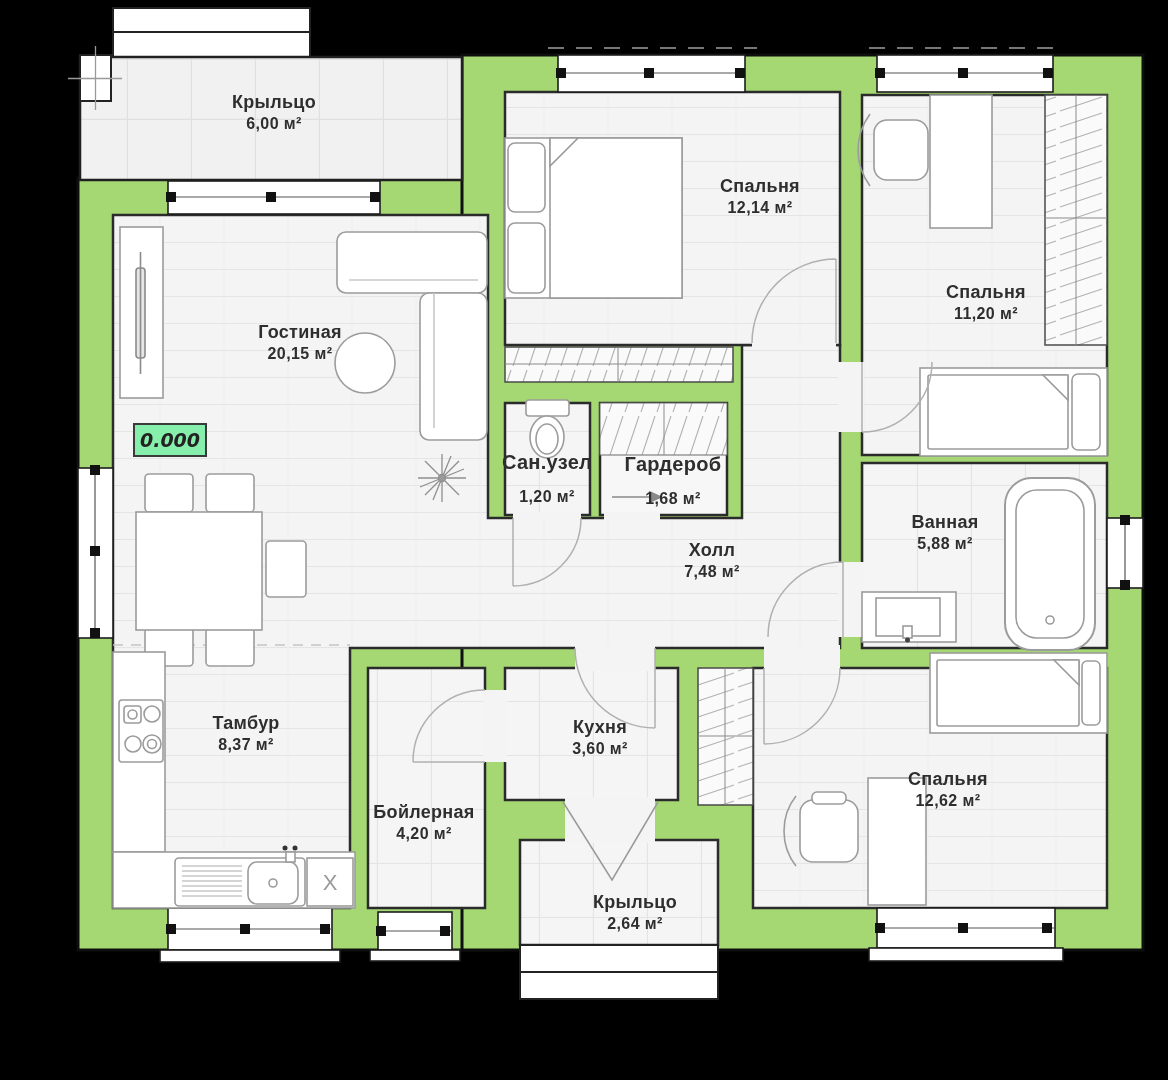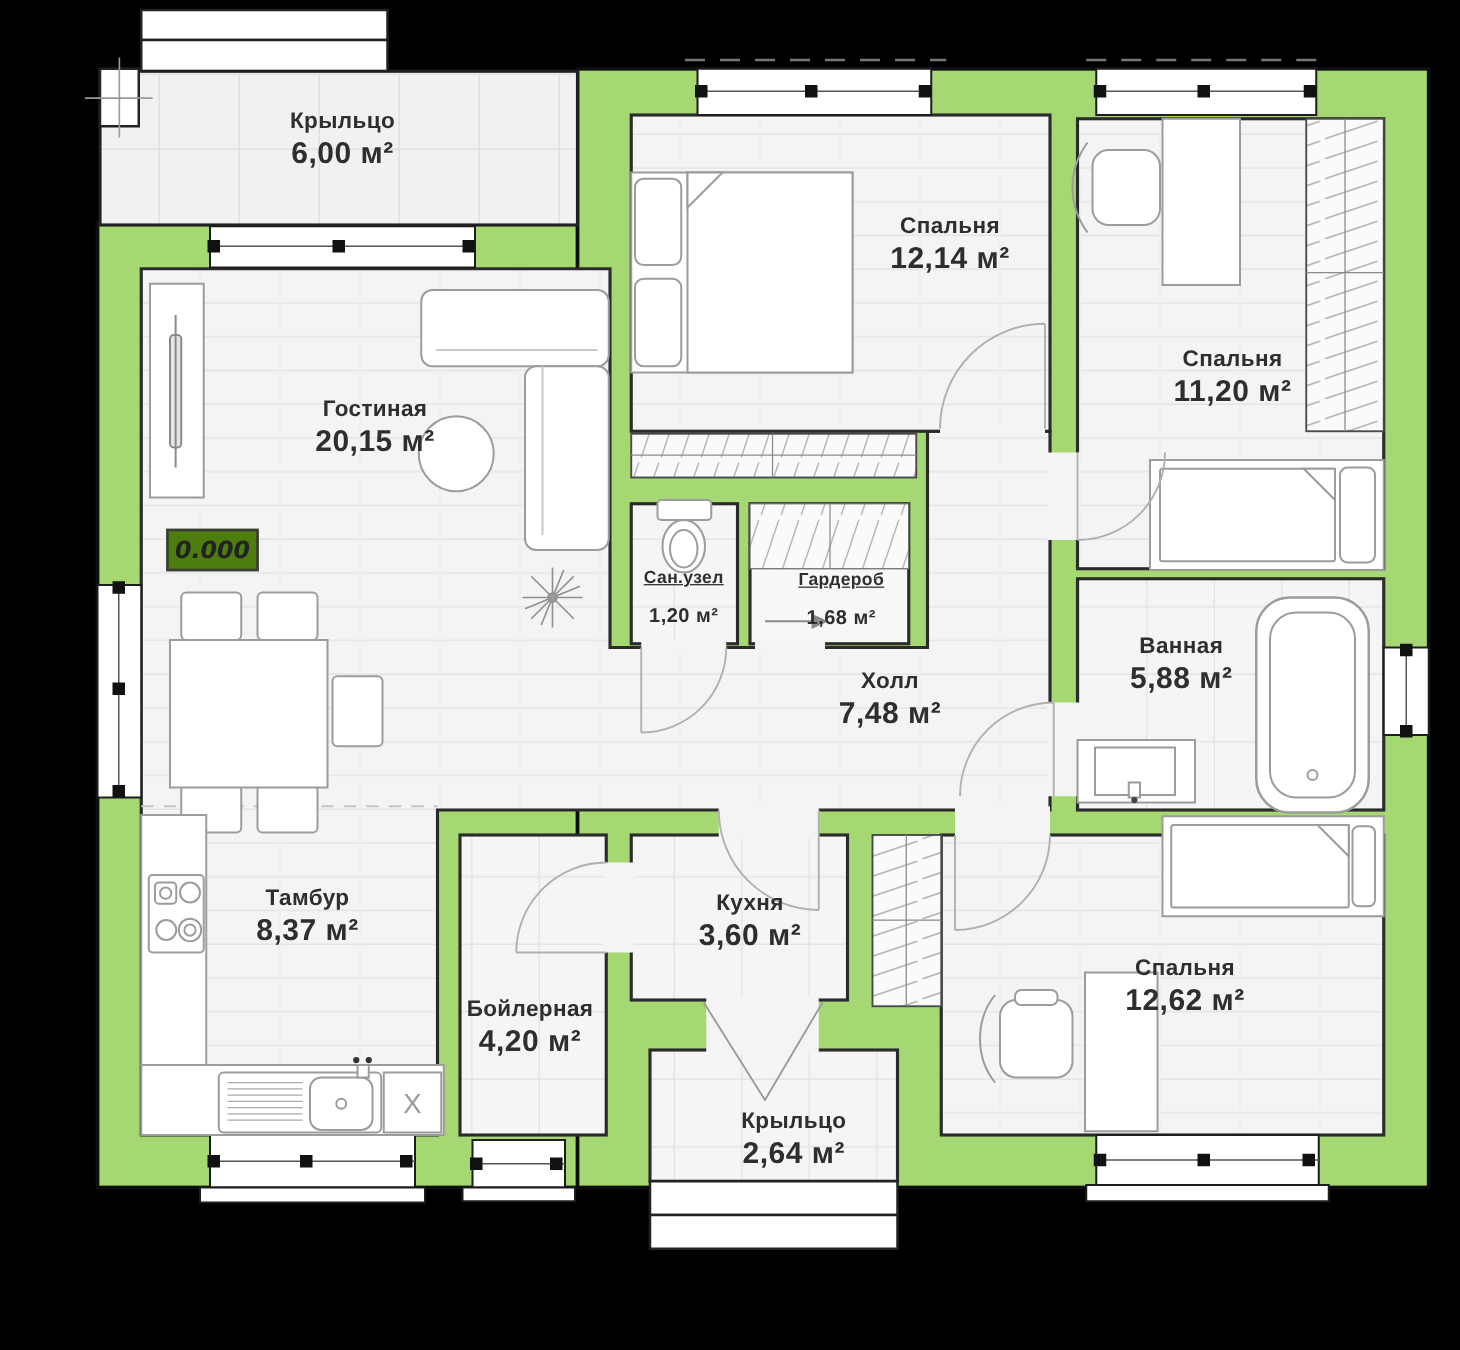--- a/index.html
+++ b/index.html
@@ -2,24 +2,24 @@
 <html><head>
 <meta charset="utf-8">
 <style>
   html,body{margin:0;padding:0;background:#000;}
   #stage{position:relative;width:1168px;height:1080px;background:#000;overflow:hidden;
          font-family:"Liberation Sans",sans-serif;}
   #plan-svg{position:absolute;left:0;top:0;}
   .room-label{position:absolute;transform:translate(-50%,-50%);text-align:center;
               color:#2e2e2e;white-space:nowrap;line-height:1.25;pointer-events:none;}
   .rname{font-size:18px;font-weight:600;letter-spacing:.3px;}
-  .rarea{font-size:24px;font-weight:700;letter-spacing:.4px;}
-  .small .rname{font-size:14px;text-decoration:underline;}
+  .rarea{font-size:16px;font-weight:700;letter-spacing:.4px;}
+  .small .rname{font-size:20px;}
   .small .rarea{font-size:16px;margin-top:12px;}
-  .elev{position:absolute;left:133px;top:423px;width:70px;height:30px;background:#4d7c0f;
+  .elev{position:absolute;left:133px;top:423px;width:70px;height:30px;background:#86efac;
         border:2px solid #3a3a3a;display:flex;align-items:center;justify-content:center;
         font-family:"DejaVu Sans",sans-serif;font-style:italic;font-weight:600;
         font-size:19px;color:#222;}
 </style>
 </head>
 <body>
 
 <div id="stage">
 
 <svg id="plan-svg" width="1168" height="1080" viewBox="0 0 1168 1080">

